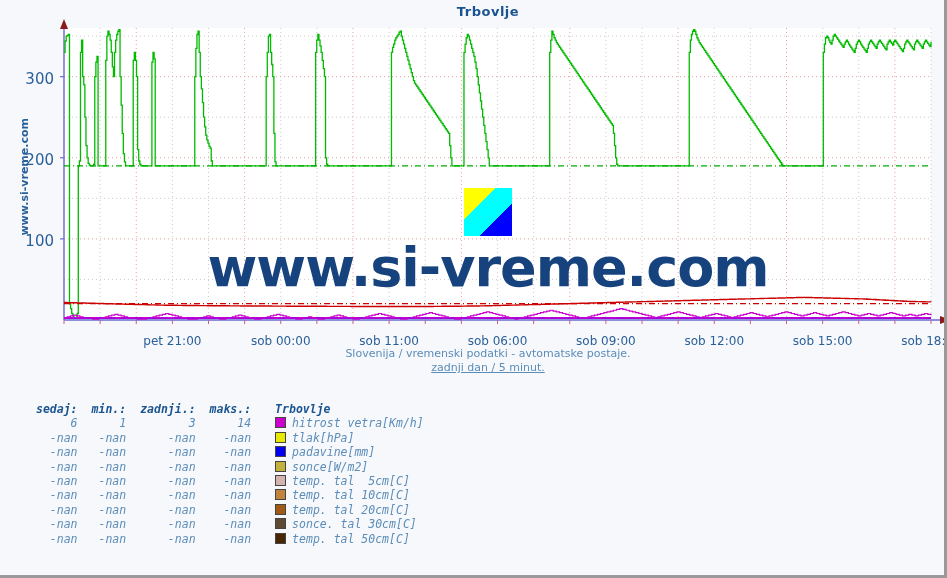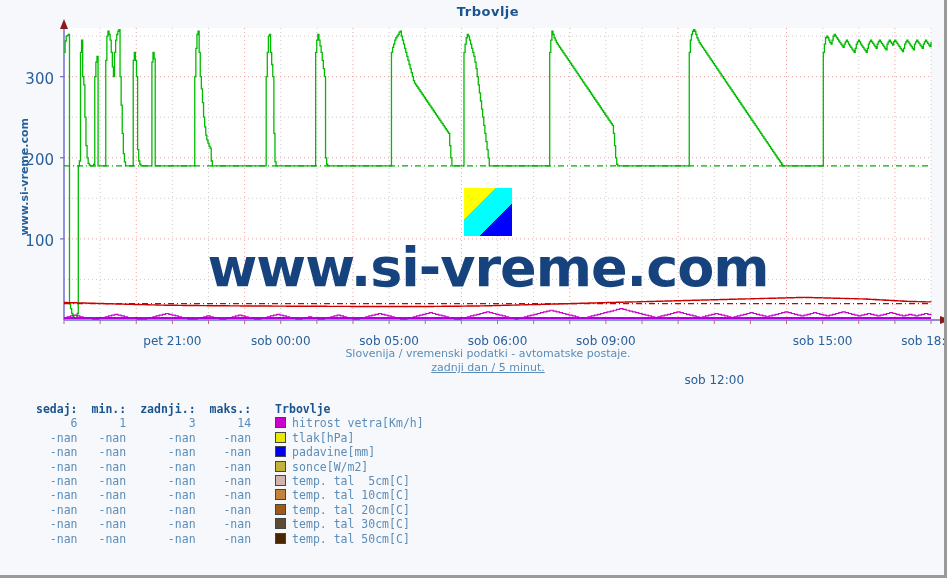--- a/index.html
+++ b/index.html
@@ -65,21 +65,21 @@
   
   .caption{
     position:absolute;width:944px;text-align:center;
     font-family:"DejaVu Sans","Liberation Sans",sans-serif;
     font-size:11px;color:#5b8db8;
   }
   .cap1{top:347px;} .cap2{top:361px;text-decoration:underline;} .cap3{top:376px;}
 
   
   #stats{position:absolute;left:20px;top:402px;font-size:11.5px;}
-  table{border-collapse:collapse;}
+  table{border-collapse:collapse;font-style:italic;}
   th,td{padding:0;font-size:11.5px;line-height:14.4px;
         font-family:"DejaVu Sans Mono","Liberation Mono",monospace;}
   th{color:#1a5490;font-weight:bold;text-align:right;padding-right:14px;}
   th.lbl{text-align:left;padding-right:0;padding-left:10px;}
   td.num{color:#5b8db8;text-align:right;padding-right:14px;white-space:pre;}
   td.legend{color:#5b8db8;text-align:left;padding-left:10px;white-space:pre;}
   .sw{display:inline-block;width:9px;height:9px;margin-right:6px;
       border:1px solid #444;vertical-align:-1px;}
 </style>
 </head>
@@ -236,34 +236,34 @@
             <td class="num">-nan</td>
             <td class="num">-nan</td>
             <td class="num">-nan</td>
             <td class="legend"><span class="sw" style="background: rgb(160, 90, 22);"></span><span>temp. tal 20cm[C]</span></td>
           </tr>
           <tr>
             <td class="num">-nan</td>
             <td class="num">-nan</td>
             <td class="num">-nan</td>
             <td class="num">-nan</td>
-            <td class="legend"><span class="sw" style="background: rgb(92, 74, 50);"></span><span>temp. tal 30cm[C]</span></td>
+            <td class="legend"><span class="sw" style="background: rgb(92, 74, 50);"></span><span>sonce. tal 30cm[C]</span></td>
           </tr>
           <tr>
             <td class="num">-nan</td>
             <td class="num">-nan</td>
             <td class="num">-nan</td>
             <td class="num">-nan</td>
             <td class="legend"><span class="sw" style="background: rgb(74, 38, 0);"></span><span>temp. tal 50cm[C]</span></td>
           </tr>
         </tbody>
     </table>
   </div>
 
 <div class="xlab" style="left: 111.375px;">pet 21:00</div>
     <div class="xlab" style="left: 219.75px;">sob 00:00</div>
-    <div class="xlab" style="left: 328.125px;">sob 05:00</div>
+    <div class="xlab" style="left: 328.125px;">sob 11:00</div>
     <div class="xlab" style="left: 436.5px;">sob 06:00</div>
     <div class="xlab" style="left: 544.875px;">sob 09:00</div>
-    <div class="xlab" style="left: 653.25px; margin-top: 39px;">sob 12:00</div>
+    <div class="xlab" style="left: 653.25px;">sob 12:00</div>
     <div class="xlab" style="left: 761.625px;">sob 15:00</div>
     <div class="xlab" style="left: 870px;">sob 18:00</div>
   </div>
 
 </body></html>

